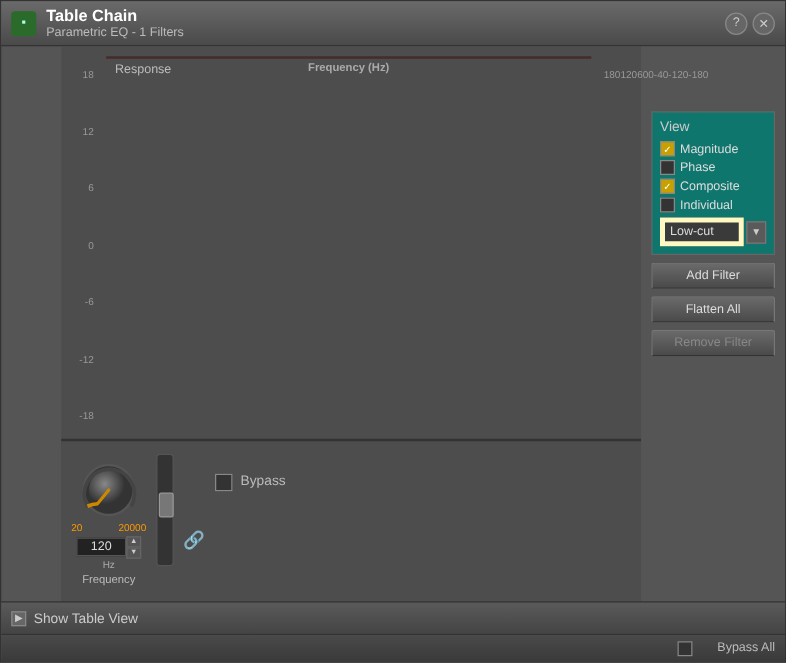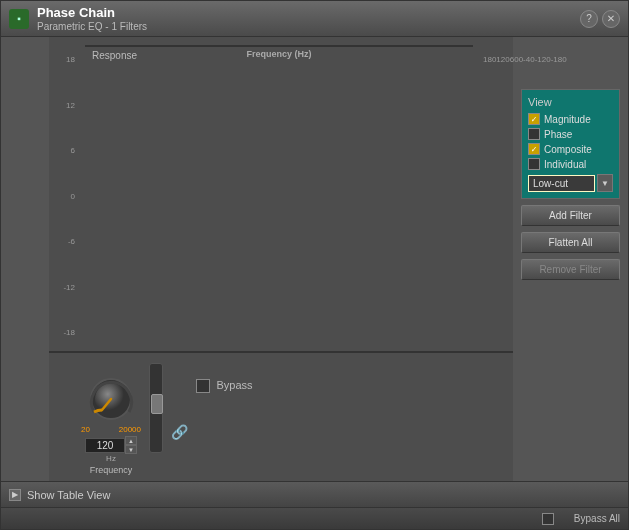--- a/index.html
+++ b/index.html
@@ -168,21 +168,21 @@
     }
     .dropdown-row {
       display: flex;
       align-items: center;
       gap: 2px;
       margin-top: 4px;
     }
     .dropdown {
       flex: 1;
       background: #3a3a3a;
-      border: 1px solid #fef9c3;
+      border: 4px solid #fef9c3;
       color: #ddd;
       font-size: 10px;
       padding: 2px 4px;
       cursor: pointer;
       appearance: none;
     }
     .dropdown-arrow {
       width: 16px;
       height: 18px;
       background: #5a5a5a;
@@ -214,23 +214,22 @@
       background: #4d4d4d;
       border-top: 2px solid #333;
       display: flex;
       align-items: stretch;
       padding: 6px 8px;
       gap: 8px;
       flex-shrink: 0;
     }
     .knob-section {
       display: flex;
-      align-items: flex-end;
+      align-items: center;
       gap: 6px;
-      margin-left: 24px;
     }
     .knob-container {
       display: flex;
       flex-direction: column;
       align-items: center;
     }
     .knob {
       width: 50px;
       height: 50px;
       position: relative;
@@ -414,21 +413,21 @@
 </head>
 <body>
 
 <div class="window">
 
   <div class="titlebar">
     <div class="titlebar-icon">
       <span>▪</span>
     </div>
     <div class="titlebar-text">
-      <span class="titlebar-title">Phase Chain</span>
+      <span class="titlebar-title">Table Chain</span>
       <span class="titlebar-subtitle">Parametric EQ - 1 Filters</span>
     </div>
     <div class="titlebar-buttons">
       <div class="titlebar-btn">?</div>
       <div class="titlebar-btn">✕</div>
     </div>
   </div>
 
   <div class="main-content">
 

